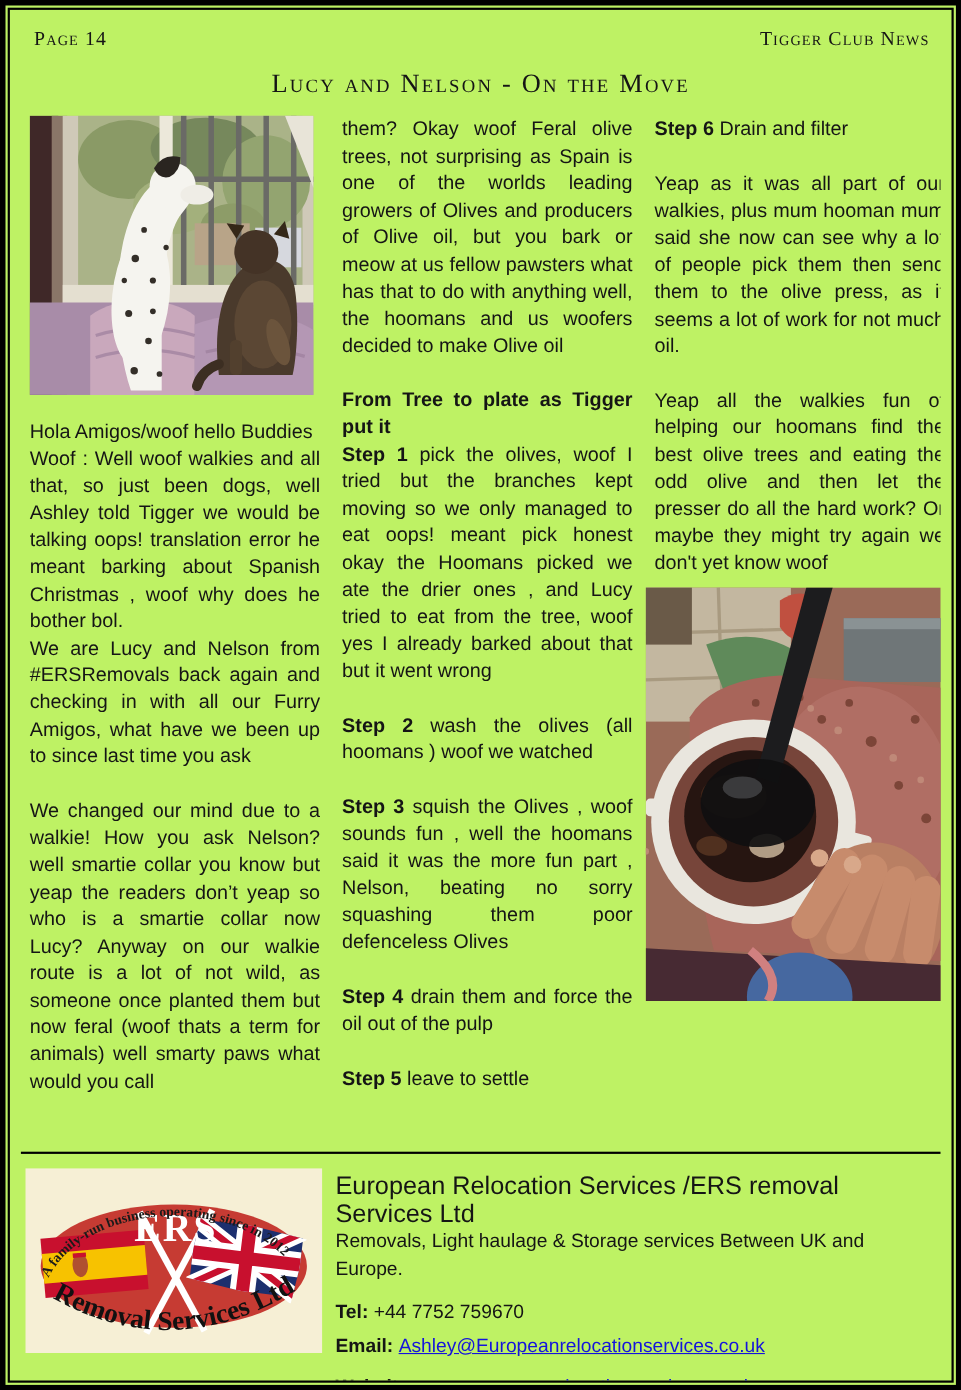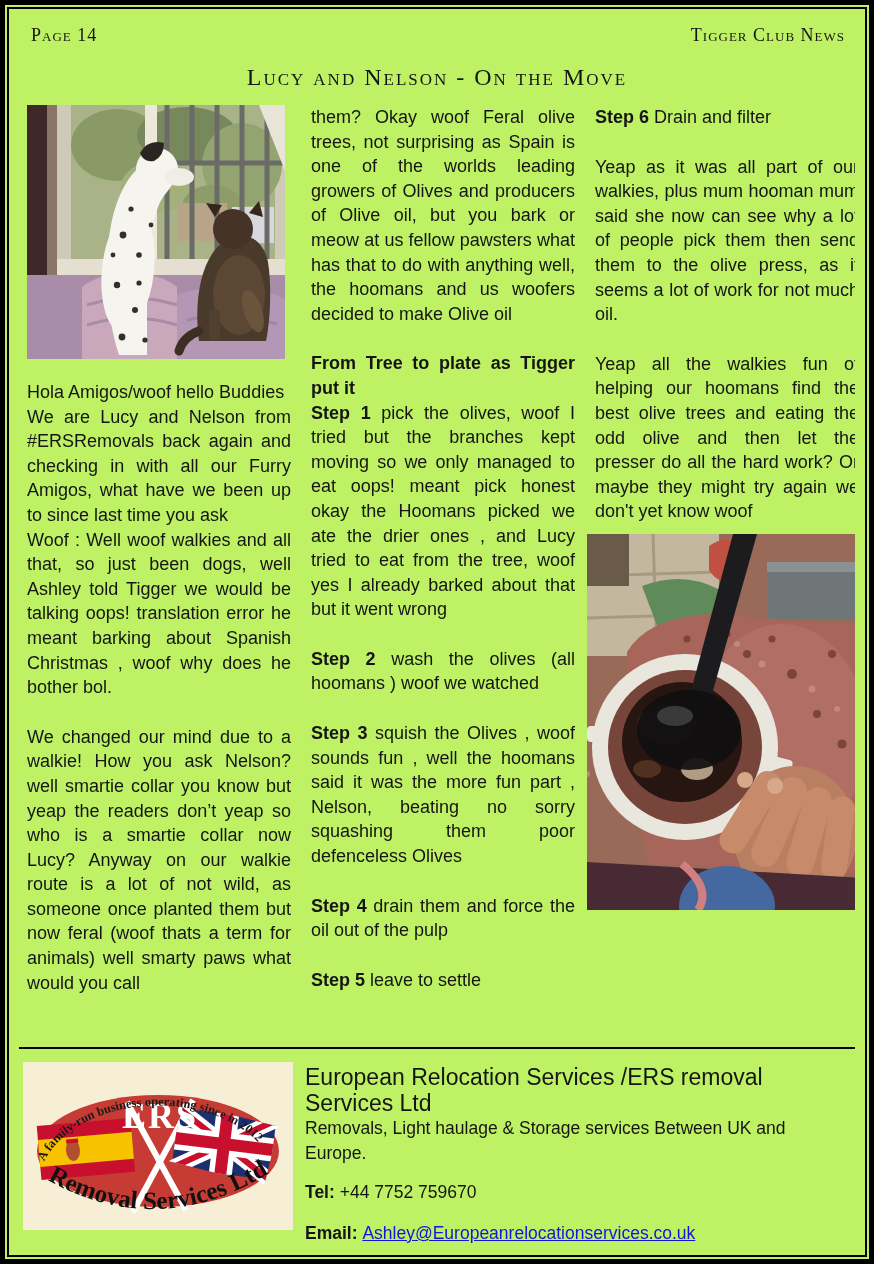--- a/index.html
+++ b/index.html
@@ -35,21 +35,21 @@
   .footer {
     border-top:2px solid #000; margin-top:0;
     display:flex; gap:12px; padding:13px 6px 0 4px; align-items:flex-start;
   }
   .logo { width:270px; height:168px; flex:0 0 270px; }
   .footer-text { padding-top:2px; }
   .company { font-weight:normal; font-size:23px; line-height:26px; }
   .tagline  { font-size:17.5px; line-height:25px; }
   .contact  { font-size:17.5px; line-height:24px; }
   .tel   { margin-top:14px; }
-  .email { margin-top:17px; }
+  .email { margin-top:7px; }
   .web   { margin-top:13px; }
   .contact b { font-weight:bold; }
   a.link { color:#1414dc; text-decoration:underline; cursor:pointer; }
 </style>
 </head>
 <body>
 
 <div class="page">
   <div class="inner">
 
@@ -118,22 +118,22 @@
           <ellipse cx="212" cy="190" rx="26" ry="40" fill="#5b4734"></ellipse>
           <circle cx="206" cy="124" r="20" fill="#443326"></circle>
           <path d="M188,112 l-9,-14 l16,2 Z" fill="#352818"></path>
           <path d="M222,108 l10,-12 l4,16 Z" fill="#352818"></path>
           <ellipse cx="226" cy="206" rx="9" ry="22" fill="#6b543c" transform="rotate(-18 226 206)"></ellipse>
           <rect x="182" y="204" width="11" height="32" rx="5" fill="#52402e"></rect>
           <path d="M172,226 q-16,6 -20,20" stroke="#3c2e22" stroke-width="9" fill="none" stroke-linecap="round"></path>
         </svg>
 
         <p><b></b><span>Hola Amigos/woof hello Buddies</span></p>
+        <p><b></b><span>Woof : Well woof walkies and all that, so just been dogs, well Ashley told Tigger we would be talking oops! translation error he meant barking about Spanish Christmas , woof why does he bother bol.</span></p>
         <p><b></b><span>We are Lucy and Nelson from #ERSRemovals back again and checking in with all our Furry Amigos, what have we been up to since last time you ask</span></p>
-        <p><b></b><span>Woof : Well woof walkies and all that, so just been dogs, well Ashley told Tigger we would be talking oops! translation error he meant barking about Spanish Christmas , woof why does he bother bol.</span></p>
         <p class="mt"><b></b><span>We changed our mind due to a walkie! How you ask Nelson? well smartie collar you know but yeap the readers don’t yeap so who is a smartie collar now Lucy? Anyway on our walkie route is a lot of not wild, as someone once planted them but now feral (woof thats a term for animals) well smarty paws what would you call</span></p>
       </div>
 
       <div class="col">
         <p><b></b><span>them? Okay woof Feral olive trees, not surprising as Spain is one of the worlds leading growers of Olives and producers of Olive oil, but you bark or meow at us fellow pawsters what has that to do with anything well, the hoomans and us woofers decided to make Olive oil</span></p>
         <p class="mt head"><b>From Tree to plate as Tigger put it</b><span></span></p>
         <p><b>Step 1</b><span> pick the olives, woof I tried but the branches kept moving so we only managed to eat oops! meant pick honest okay the Hoomans picked we ate the drier ones , and Lucy tried to eat from the tree, woof yes I already barked about that but it went wrong</span></p>
         <p class="mt"><b>Step 2</b><span> wash the olives (all hoomans ) woof we watched</span></p>
         <p class="mt"><b>Step 3</b><span> squish the Olives , woof sounds fun , well the hoomans said it was the more fun part , Nelson, beating no sorry squashing them poor defenceless Olives</span></p>
         <p class="mt"><b>Step 4</b><span> drain them and force the oil out of the pulp</span></p>

